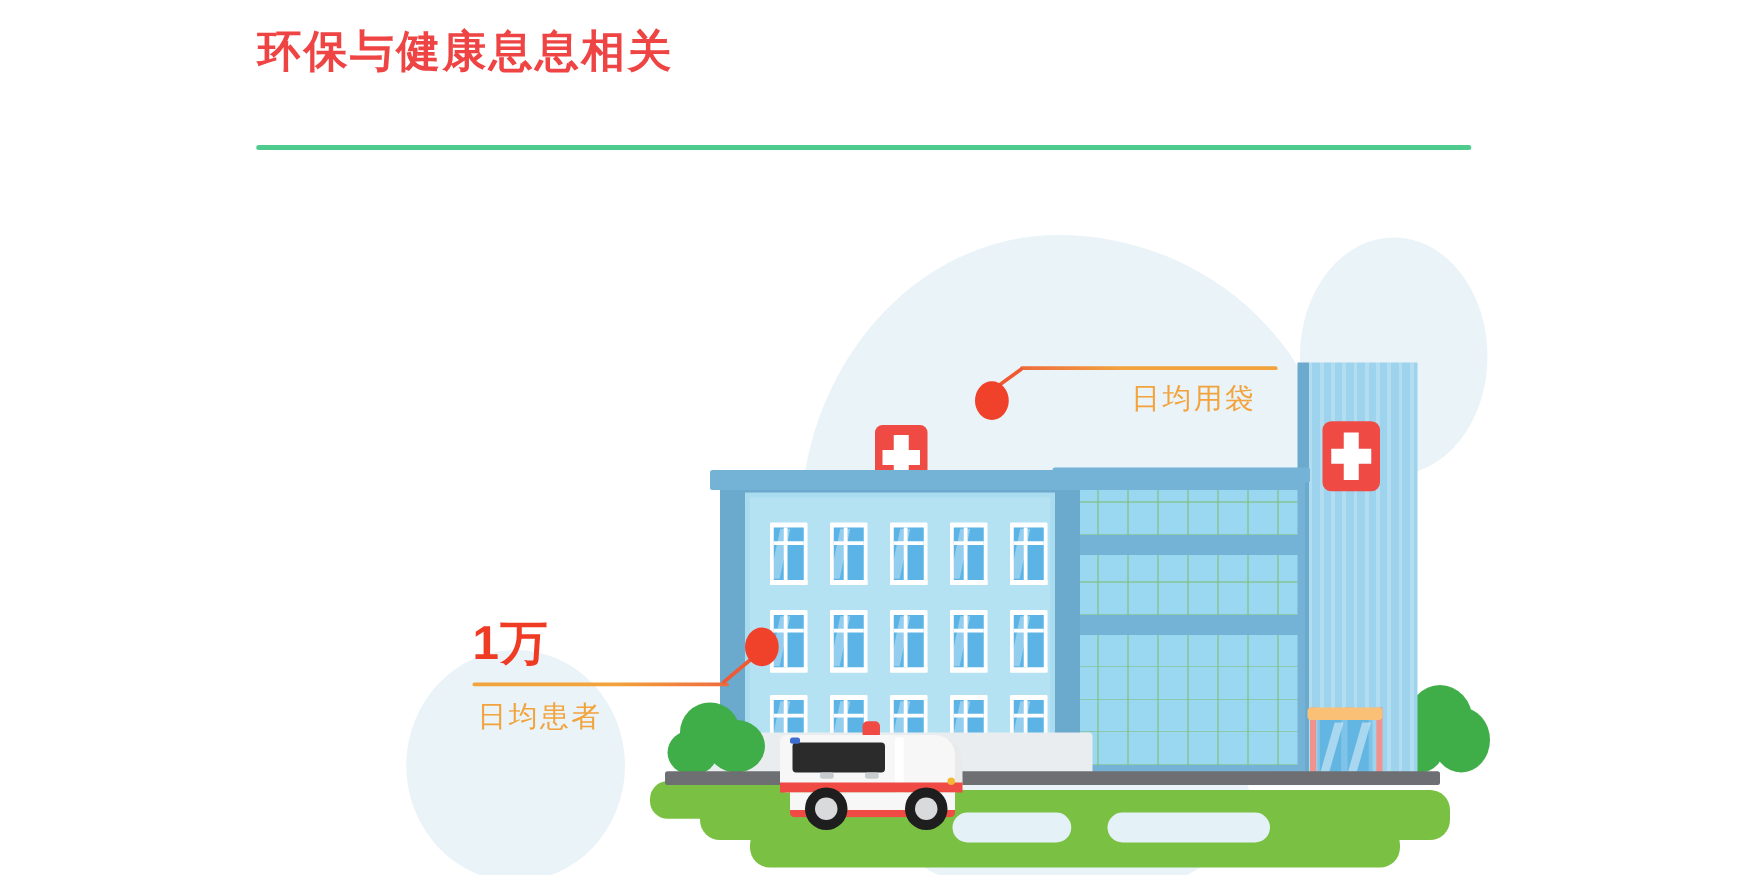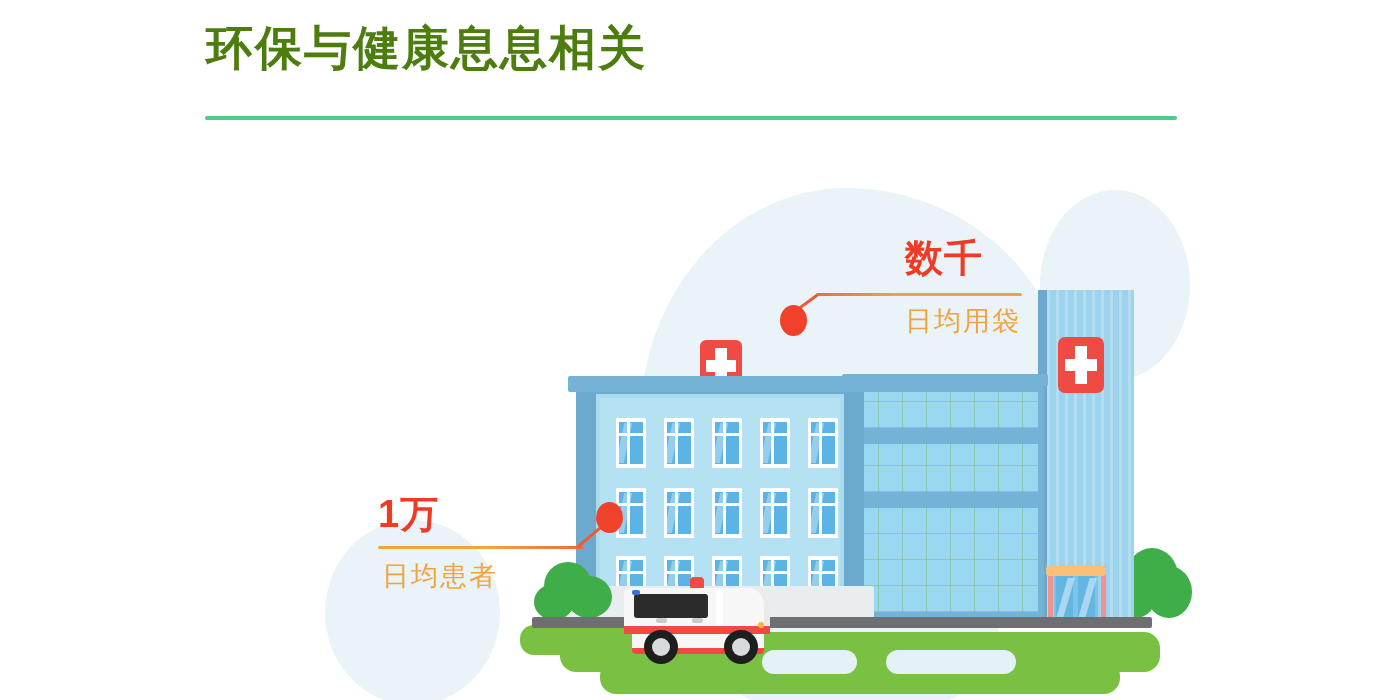--- a/index.html
+++ b/index.html
@@ -1,22 +1,22 @@
 <!DOCTYPE html>
 <html><head>
 <meta charset="utf-8">
 <style>
   html,body{margin:0;padding:0;background:#ffffff;}
   body{width:1400px;height:700px;overflow:hidden;
        font-family:"Liberation Sans","DejaVu Sans",sans-serif;}
   #slide{position:relative;width:1400px;height:700px;background:#ffffff;overflow:hidden;}
 
   
-  #title{position:absolute;left:206px;top:24px;font-size:47px;line-height:1.0;
-         font-weight:700;color:#4d7c0f;letter-spacing:2px;white-space:nowrap;}
+  #title{position:absolute;left:206px;top:24px;font-size:35px;line-height:1.0;
+         font-weight:700;color:#ef4444;letter-spacing:2px;white-space:nowrap;}
   #title-rule{position:absolute;left:205px;top:116px;width:972px;height:4px;
               background:#4ecb8d;border-radius:2px;}
   #body-text{position:absolute;left:208px;top:192px;width:432px;
              font-size:21px;line-height:46px;color:#6a6a6a;letter-spacing:.5px;}
 
   
   .blob{position:absolute;background:#e9f3f8;border-radius:50%;}
   #blob-main{left:640px;top:188px;width:430px;height:470px;
              border-radius:48% 52% 45% 55%/50% 46% 54% 50%;}
   #blob-right{left:1040px;top:190px;width:150px;height:190px;}
@@ -127,21 +127,21 @@
                   background:#d8dadc;border-radius:50%;}
   #wheel1{left:26px;} #wheel2{left:106px;}
   .amb-handle{position:absolute;top:46px;width:11px;height:5px;background:#c9ccce;border-radius:2px;}
   #h1{left:38px;} #h2{left:74px;}
   #amb-blue{position:absolute;left:14px;top:18px;width:8px;height:5px;background:#3e6fd0;border-radius:2px;}
   #amb-amber{position:absolute;left:140px;top:50px;width:6px;height:6px;background:#f5b731;border-radius:50%;}
 
   
   .callout-num{position:absolute;font-size:38px;font-weight:700;color:#ef3b24;
                letter-spacing:1px;white-space:nowrap;}
-  .callout-label{position:absolute;font-size:27px;color:#f2a33c;
+  .callout-label{position:absolute;font-size:23px;color:#f2a33c;
                  letter-spacing:2px;white-space:nowrap;}
   .callout-rule{position:absolute;height:3px;border-radius:2px;
                 background:linear-gradient(90deg,#f2a33c 0%,#f2a33c 55%,#ef6a3d 100%);}
   .callout-dot{position:absolute;width:27px;height:31px;background:#f0412a;border-radius:50%;}
   .leader{position:absolute;height:3px;background:#ef5a33;border-radius:2px;
           transform-origin:left center;}
 
   
   #co-top-num{left:905px;top:233px;}
   #co-top-rule{left:816px;top:293px;width:206px;
@@ -350,21 +350,20 @@
       <div id="amb-amber"></div>
       <div class="amb-wheel" id="wheel1">
           <div class="hub"></div>
         </div>
       <div class="amb-wheel" id="wheel2">
           <div class="hub"></div>
         </div>
     </div>
   </div>
 
-  <div class="callout-num" id="co-top-num">数千</div>
   <div class="callout-rule" id="co-top-rule"></div>
   <div class="callout-label" id="co-top-label">日均用袋</div>
   <div class="leader" id="co-top-leader"></div>
   <div class="callout-dot" id="co-top-dot"></div>
 
   <div class="callout-num" id="co-bot-num">1万</div>
   <div class="callout-rule" id="co-bot-rule"></div>
   <div class="callout-label" id="co-bot-label">日均患者</div>
   <div class="leader" id="co-bot-leader"></div>
   <div class="callout-dot" id="co-bot-dot"></div>

